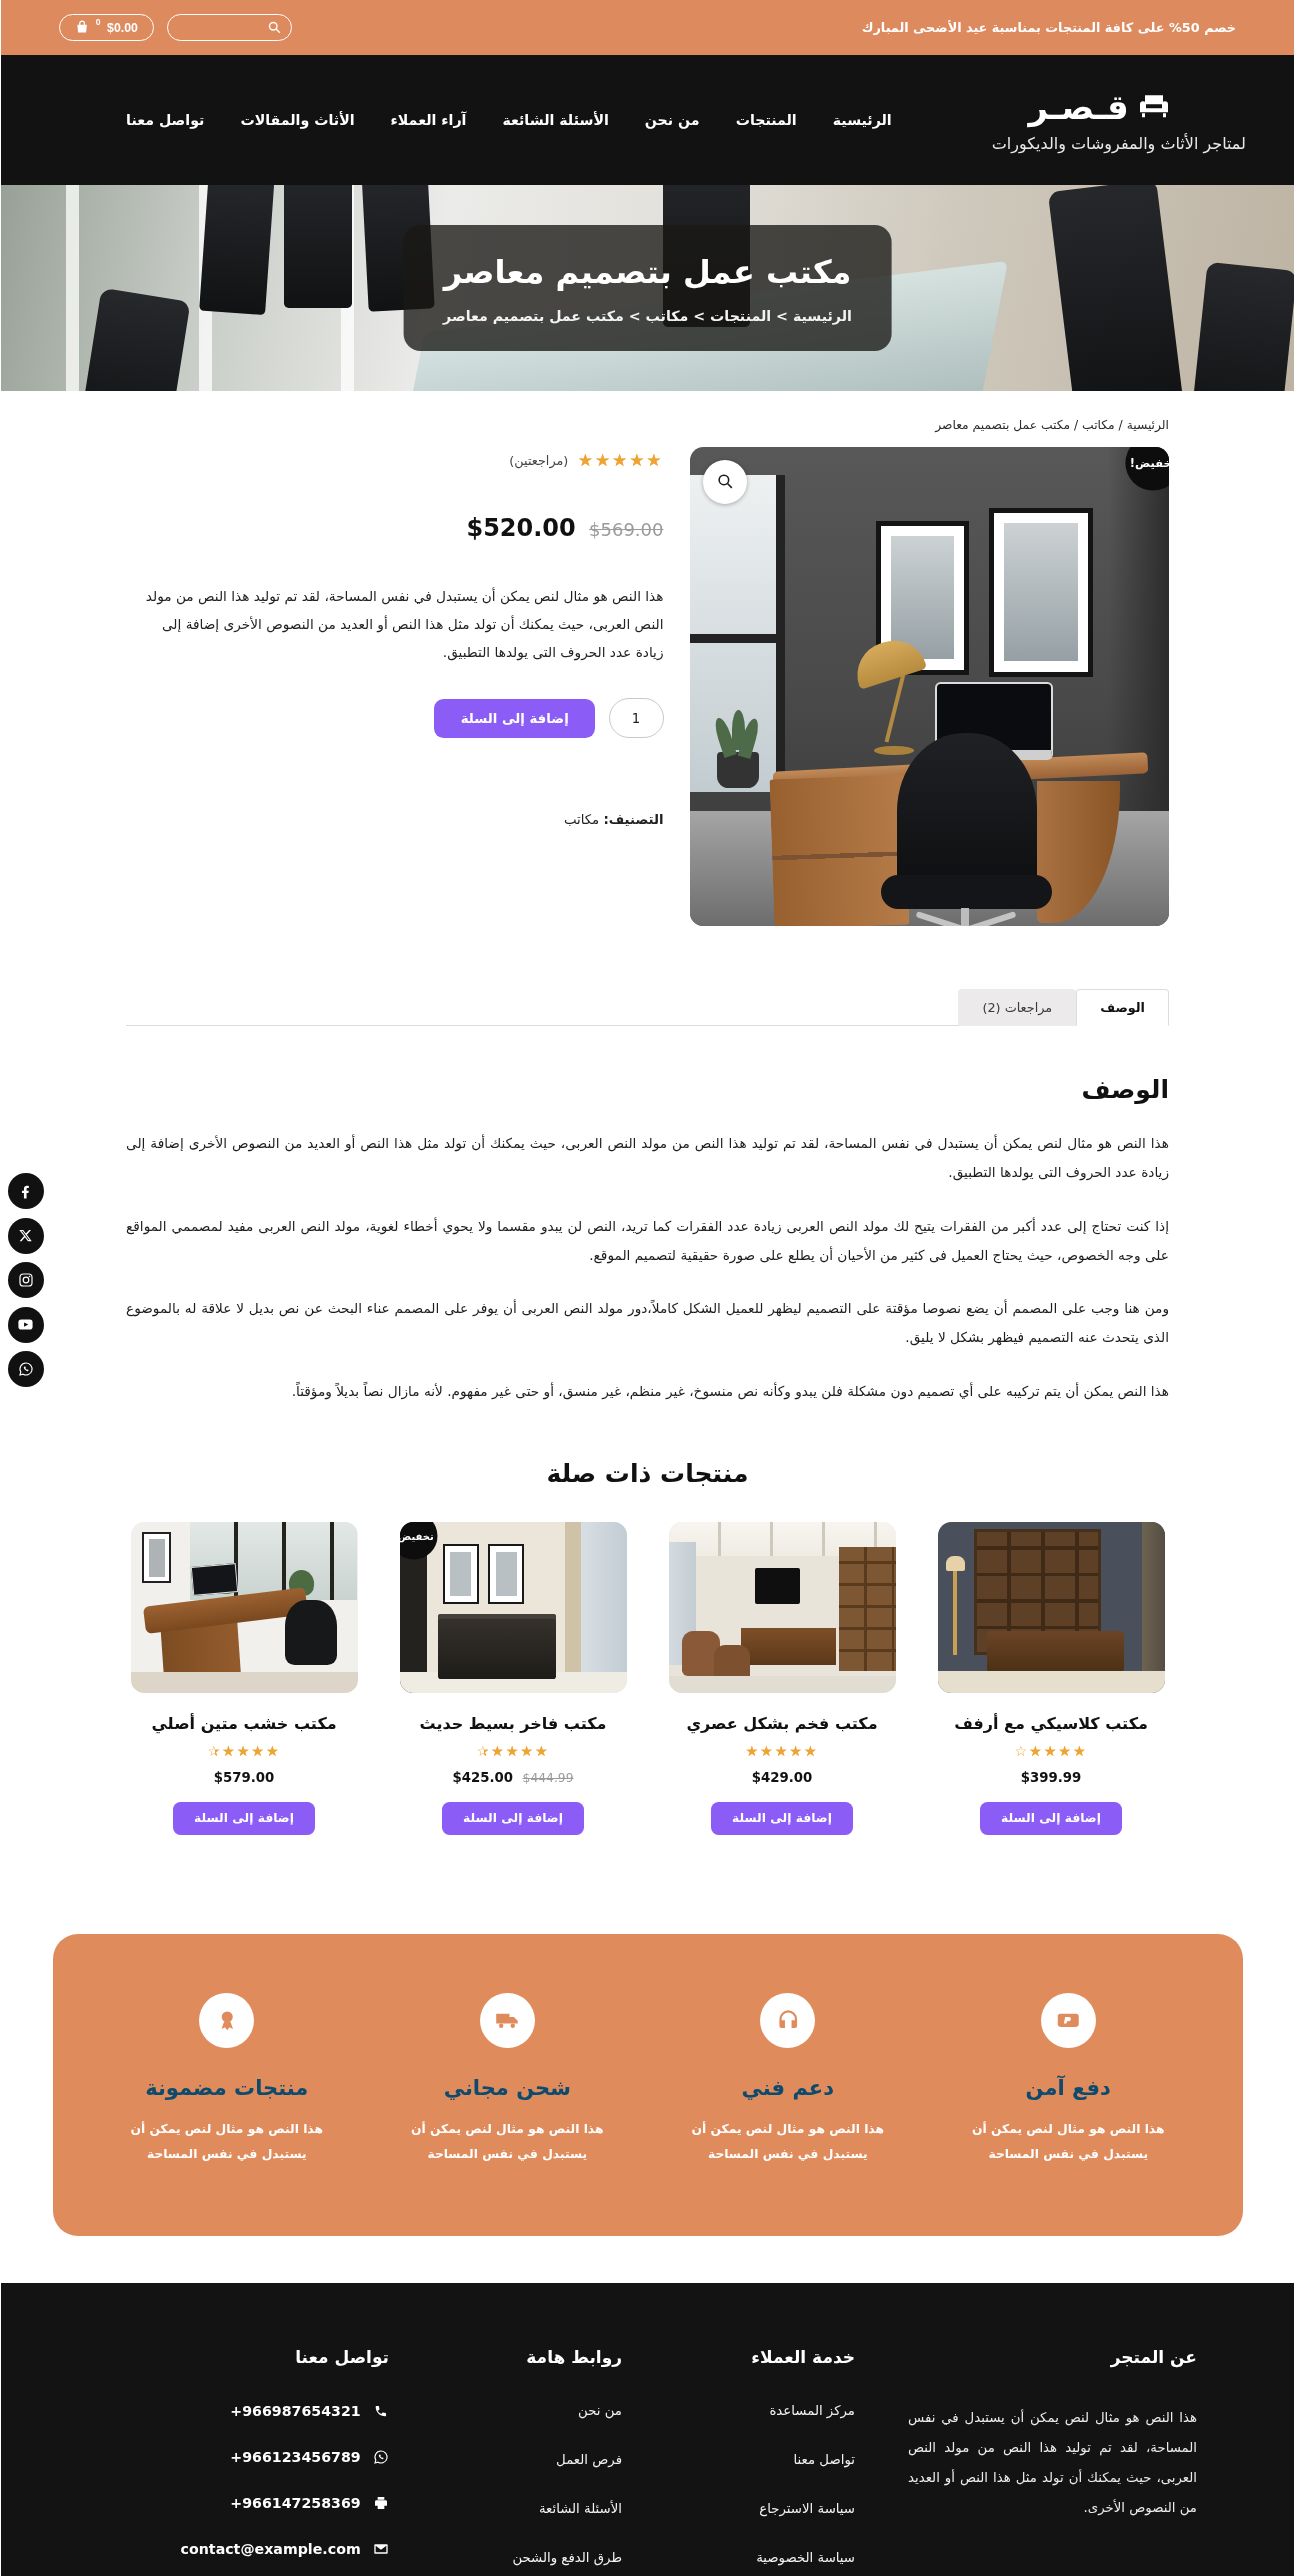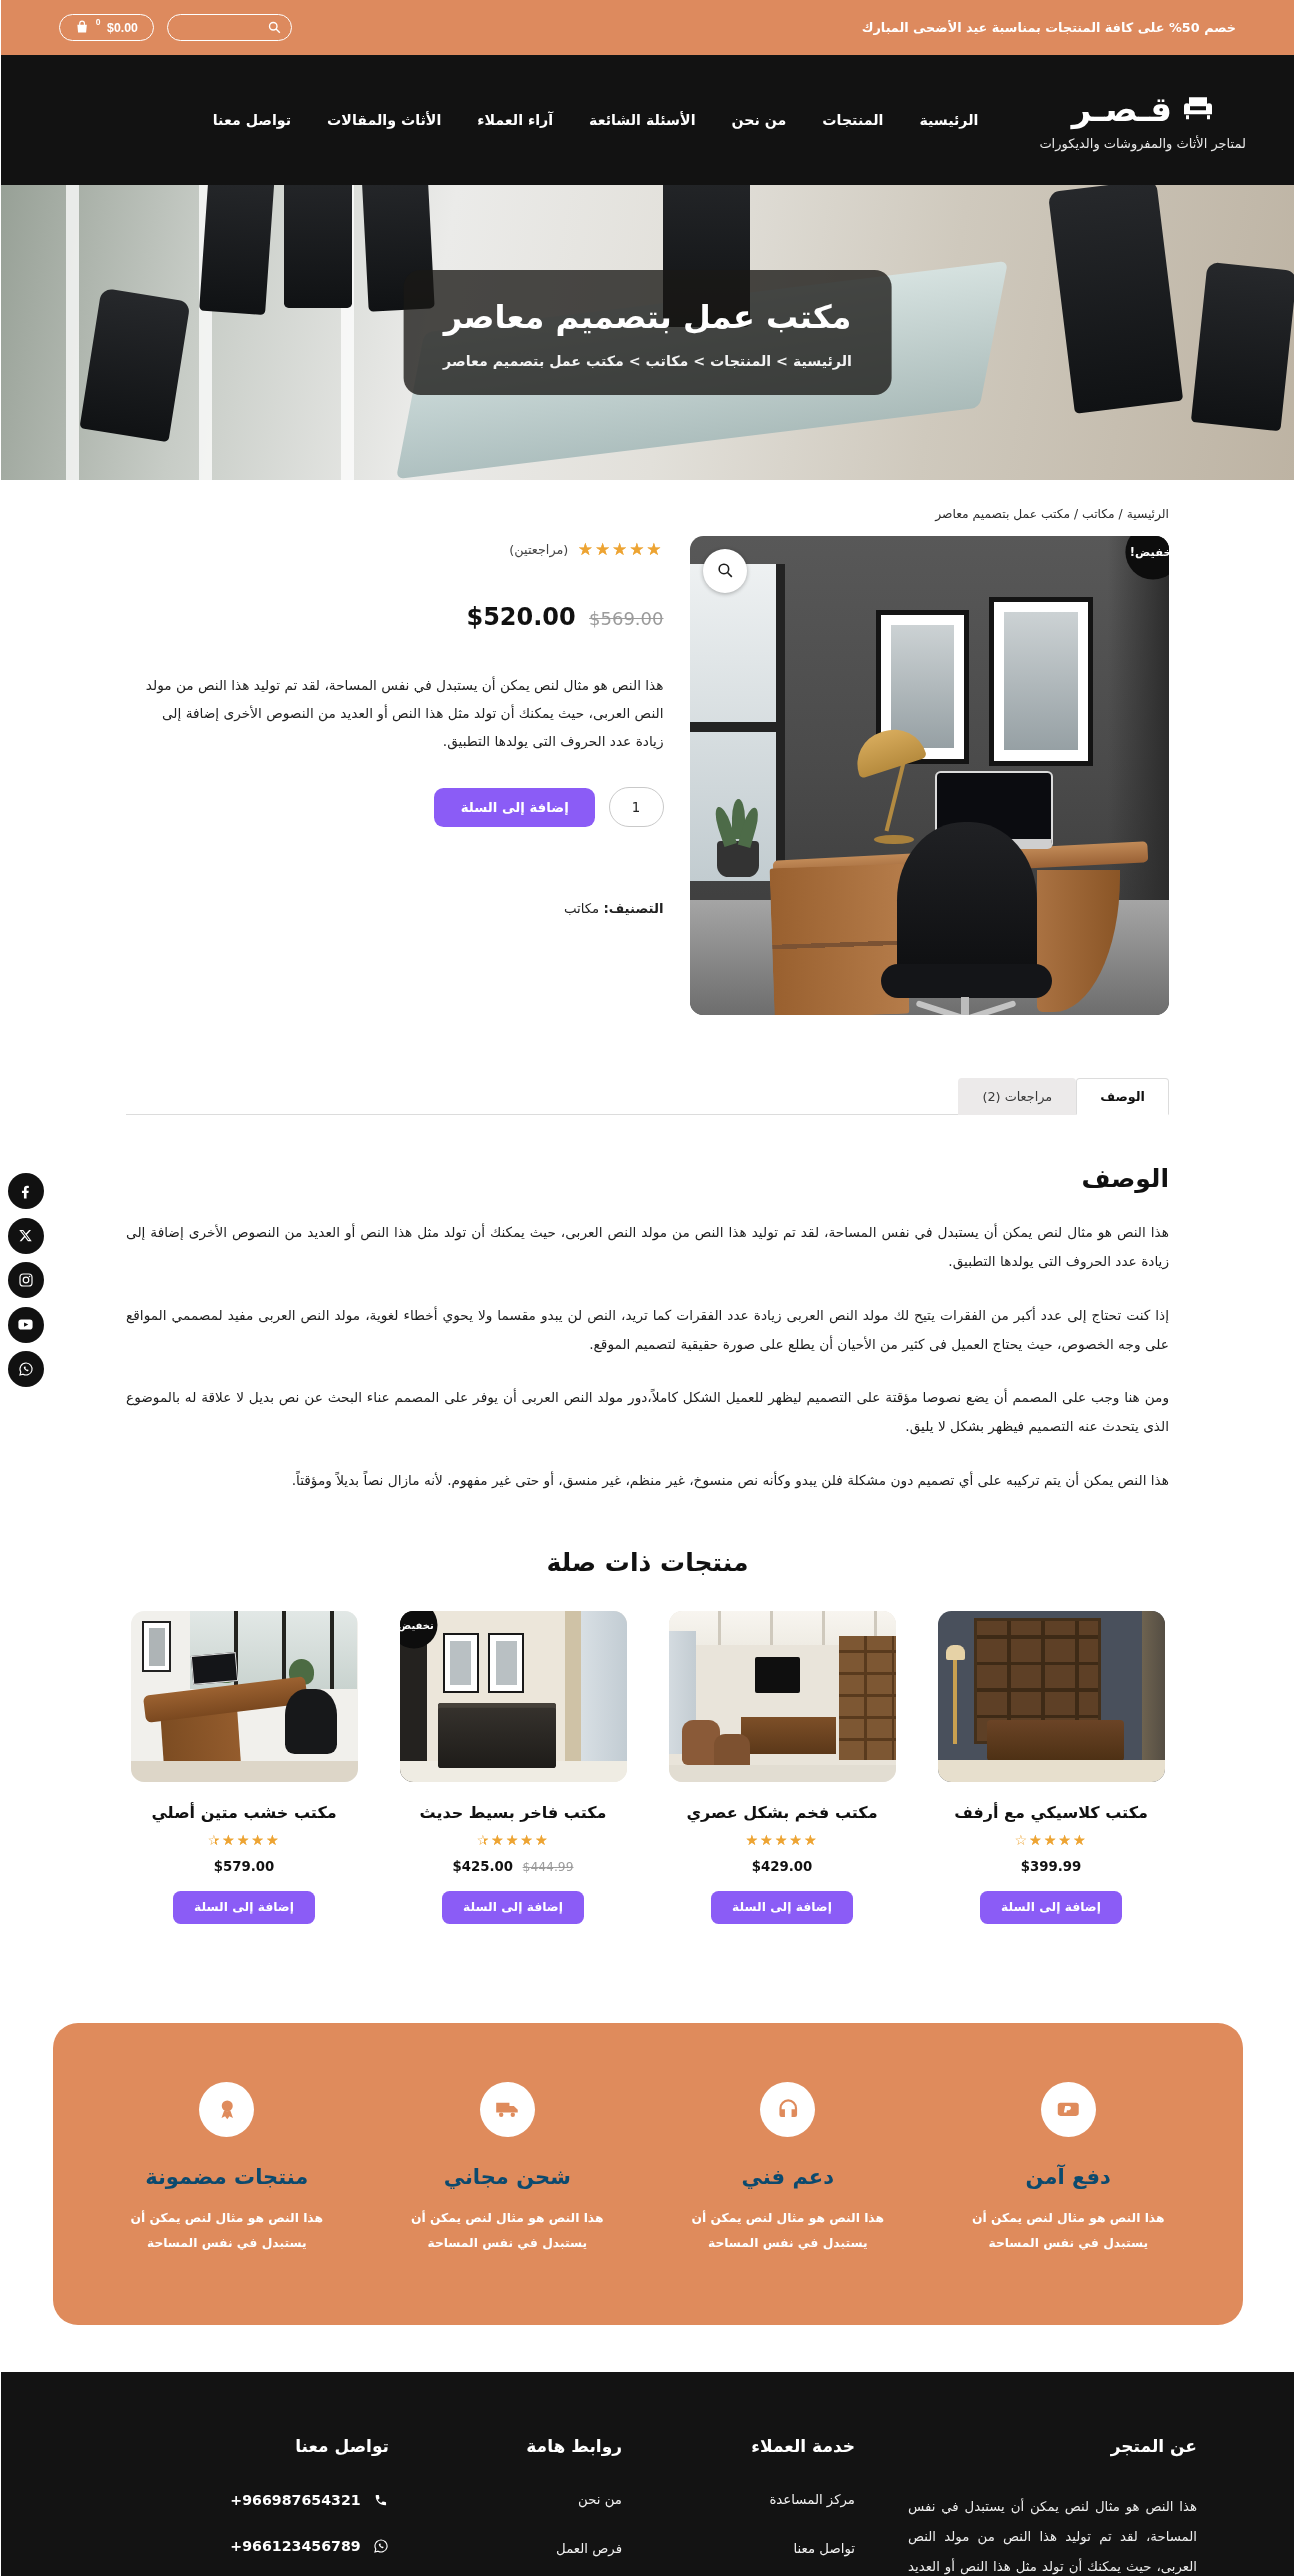--- a/index.html
+++ b/index.html
@@ -16,26 +16,26 @@
   .search-btn { background:none; border:none; color:#fff; width:15px; height:15px; cursor:pointer; }
   .search-input { background:transparent; border:none; outline:none; color:#fff; width:100%; font-size:11.4px; }
   .cart-pill { display:flex; align-items:center; gap:6.6px; border:1.4px solid #fff; background:transparent; border-radius:14.2px; height:26.5px; padding:0 15px; color:#fff; font-size:12.3px; font-weight:bold; cursor:pointer; direction:ltr; }
   .cart-count { font-size:8.5px; position:relative; top:-5.7px; }
 
   
   .nav { background:#121212; height:130px; display:flex; align-items:center; padding:0 49px; }
   .logo-block { display:flex; flex-direction:column; align-items:center; margin-left:61px; }
   .logo-row { display:flex; align-items:center; gap:9.5px; }
   .logo-text { color:#fff; font-size:34px; font-weight:bold; letter-spacing:0.9px; }
-  .logo-tagline { color:#e9e9e9; font-size:13px; margin-top:7.6px; }
+  .logo-tagline { color:#e9e9e9; font-size:16px; margin-top:7.6px;margin-left:39px; }
   .nav-menu { list-style:none; display:flex; align-items:center; gap:36px; }
   .nav-menu li { color:#fff; font-size:14.2px; font-weight:bold; cursor:pointer; white-space:nowrap; }
 
   
-  .hero { position:relative; height:295px; overflow:hidden;
+  .hero { position:relative; height:206px; overflow:hidden;
     background:linear-gradient(100deg,#97a096 0%,#c7ccc6 16%,#ebebe9 34%,#e2e0da 52%,#cfc9bd 72%,#bdb3a3 100%); }
   .hero .wframe { position:absolute; background:rgba(255,255,255,.75); width:13.3px; top:0; bottom:0; }
   .hero .glass { position:absolute; left:408px; top:114px; width:588px; height:142px; background:linear-gradient(180deg,rgba(214,228,227,.9),rgba(164,185,185,.85)); transform:rotate(-7deg) skewX(-18deg); border-radius:7.6px; }
   .chair { position:absolute; background:linear-gradient(180deg,#26282b,#101214); border-radius:11.4px 11.4px 4.7px 4.7px; }
   .hero-box { position:absolute; left:50%; top:50%; transform:translate(-50%,-50%); background:rgba(26,24,22,.78); border-radius:17px; padding:28.4px 40px 26.5px; text-align:center; min-width:474px; }
   .hero-title { color:#fff; font-size:32px; font-weight:bold; }
   .hero-crumb { color:#f3f3f3; font-size:14.2px; margin-top:17px; font-weight:bold; }
 
   
   .container { width:1043px; margin:0 auto; }

